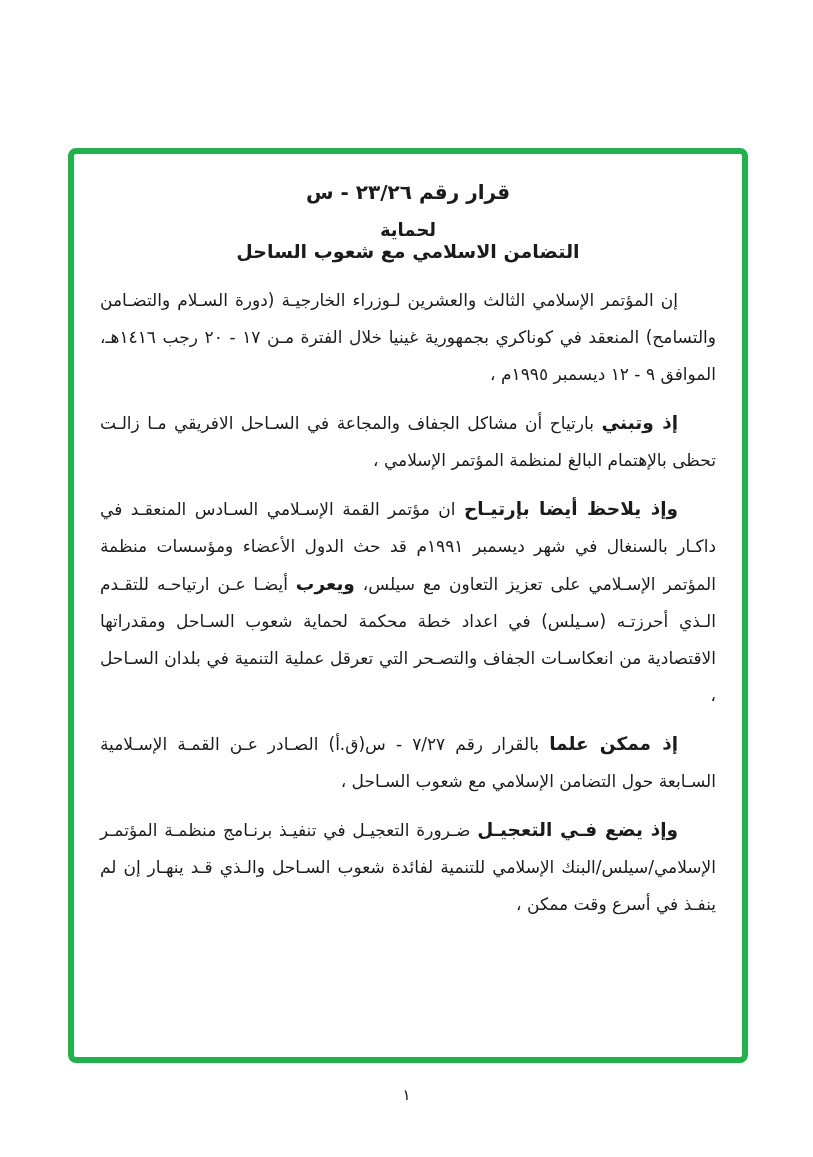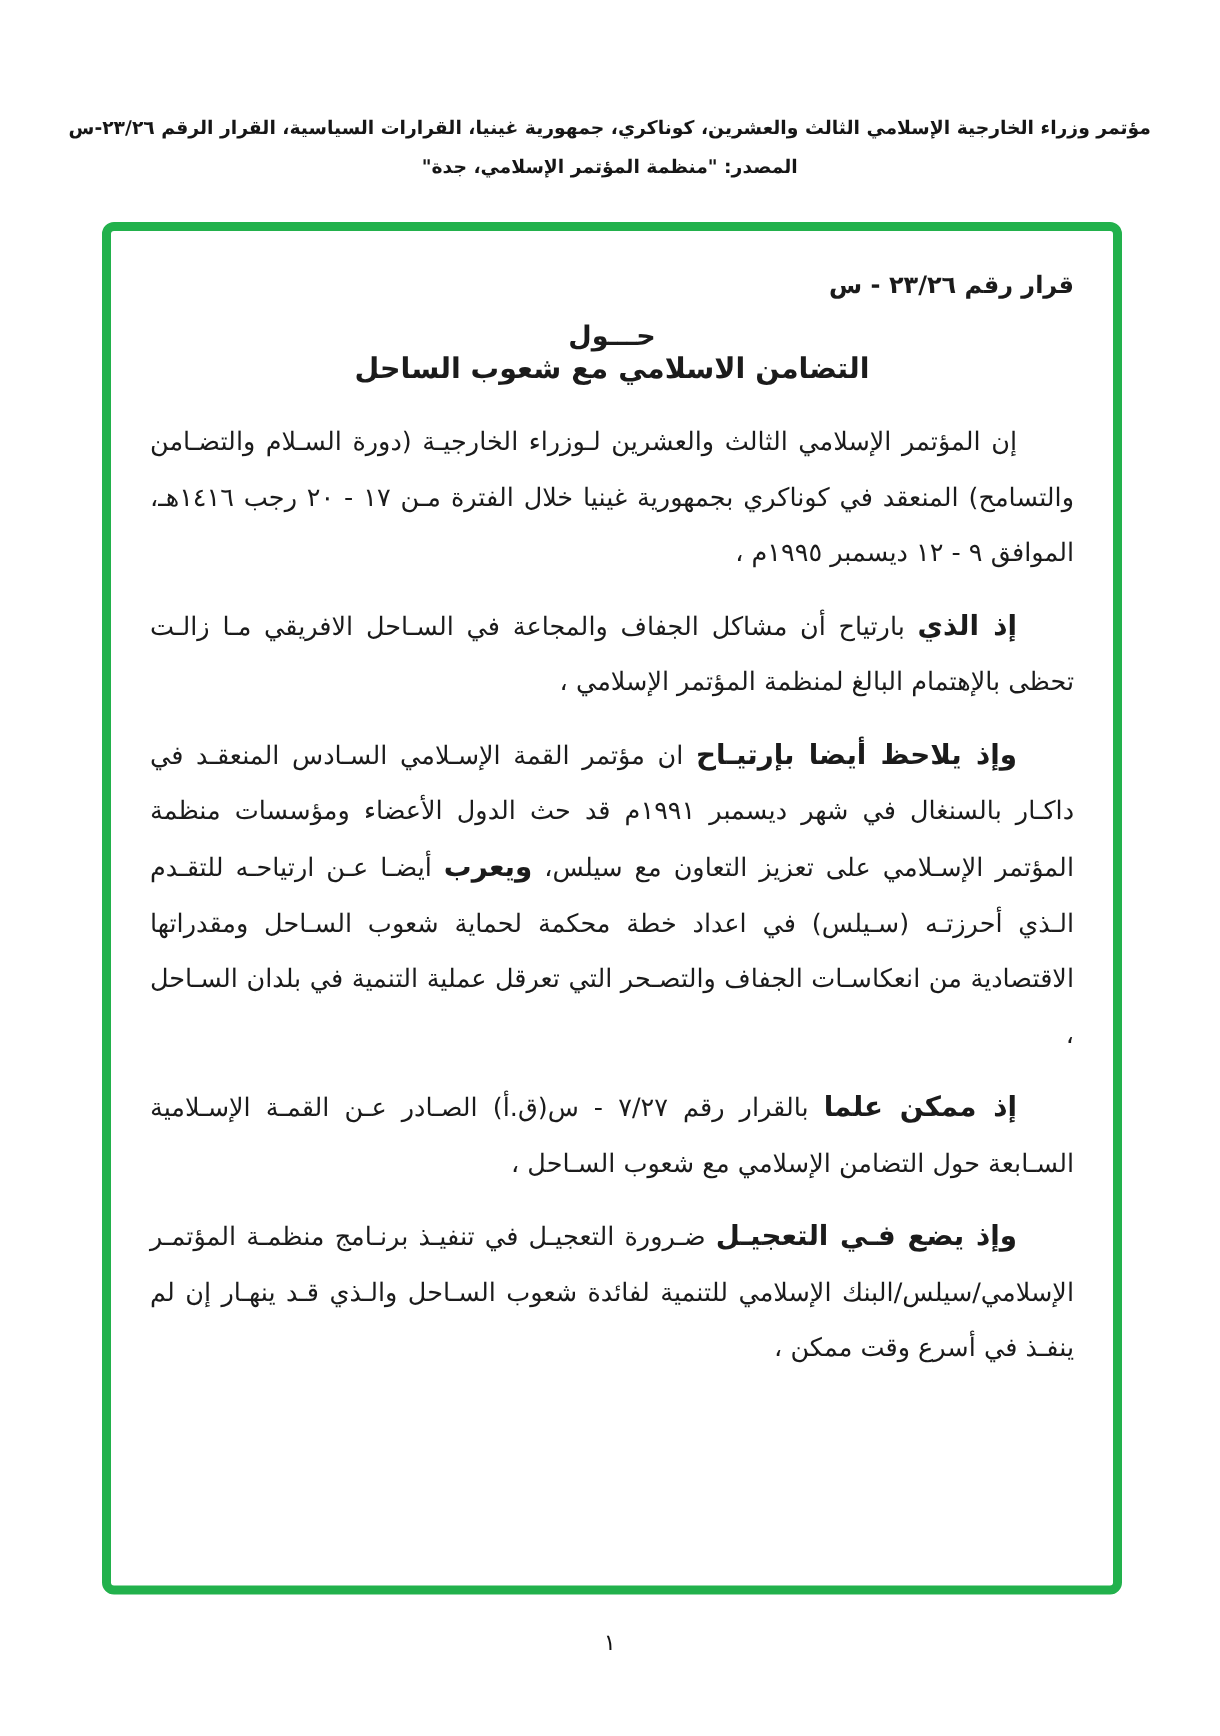--- a/index.html
+++ b/index.html
@@ -14,57 +14,53 @@
     text-align:center;font-size:12.5px;font-weight:700;line-height:26px;
     direction:rtl;color:#161616;
   }
   
   .doc-box{
     position:absolute;left:68px;top:148px;width:680px;height:915px;
     box-sizing:border-box;border:6px solid #22b14c;border-radius:8px;
     padding:26px 26px 0 26px;direction:rtl;background:#ffffff;
   }
   .title-block{text-align:center;}
-  .title-number{font-size:16px;font-weight:700;text-align:right;}
+  .title-number{font-size:20px;font-weight:700;}
   .title-about{font-size:18px;font-weight:700;margin-top:15px;}
   .title-subject{font-size:19px;font-weight:700;}
   .body-text{
     margin-top:20px;font-size:17px;line-height:37px;
     text-align:justify;direction:rtl;
   }
   .body-text p{margin:0 0 11px 0;text-indent:38px;}
   .lead{font-weight:700;font-size:18.5px;}
   .page-number{
     position:absolute;top:1086px;left:0;right:0;
     text-align:center;font-size:15px;color:#111;
   }
 </style>
 </head>
 <body>
 
 <div class="page">
 
-  <div class="src-header">
-    <div>مؤتمر وزراء الخارجية الإسلامي الثالث والعشرين، كوناكري، جمهورية غينيا، القرارات السياسية، القرار الرقم ٢٣/٢٦-س</div>
-    <div>المصدر: "منظمة المؤتمر الإسلامي، جدة"</div>
-  </div>
 
   <div class="doc-box">
 
     <div class="title-block">
       <div class="title-number">قرار رقم ٢٣/٢٦ - س</div>
-      <div class="title-about">حـــول</div>
+      <div class="title-about">لحماية</div>
       <div class="title-subject">التضامن الاسلامي مع شعوب الساحل</div>
     </div>
 
     <div class="body-text">
 
       <p><span>إن المؤتمر الإسلامي الثالث والعشرين لـوزراء الخارجيـة (دورة السـلام والتضـامن والتسامح) المنعقد في كوناكري بجمهورية غينيا خلال الفترة مـن ١٧ - ٢٠ رجب ١٤١٦هـ، الموافق ٩ - ١٢ ديسمبر ١٩٩٥م ،</span></p>
 
-      <p><span class="lead">إذ الذي</span><span> بارتياح أن مشاكل الجفاف والمجاعة في السـاحل الافريقي مـا زالـت تحظى بالإهتمام البالغ لمنظمة المؤتمر الإسلامي ،</span></p>
+      <p><span class="lead">إذ وتبني</span><span> بارتياح أن مشاكل الجفاف والمجاعة في السـاحل الافريقي مـا زالـت تحظى بالإهتمام البالغ لمنظمة المؤتمر الإسلامي ،</span></p>
 
       <p><span class="lead">وإذ يلاحظ أيضا بإرتيـاح</span><span> ان مؤتمر القمة الإسـلامي السـادس المنعقـد في داكـار بالسنغال في شهر ديسمبر ١٩٩١م قد حث الدول الأعضاء ومؤسسات منظمة المؤتمر الإسـلامي على تعزيز التعاون مع سيلس، </span><span class="lead">ويعرب</span><span> أيضـا عـن ارتياحـه للتقـدم الـذي أحرزتـه (سـيلس) في اعداد خطة محكمة لحماية شعوب السـاحل ومقدراتها الاقتصادية من انعكاسـات الجفاف والتصـحر التي تعرقل عملية التنمية في بلدان السـاحل ،</span></p>
 
       <p><span class="lead">إذ ممكن علما</span><span> بالقرار رقم ٧/٢٧ - س(ق.أ) الصـادر عـن القمـة الإسـلامية السـابعة حول التضامن الإسلامي مع شعوب السـاحل ،</span></p>
 
       <p><span class="lead">وإذ يضع فـي التعجيـل</span><span> ضـرورة التعجيـل في تنفيـذ برنـامج منظمـة المؤتمـر الإسلامي/سيلس/البنك الإسلامي للتنمية لفائدة شعوب السـاحل والـذي قـد ينهـار إن لم ينفـذ في أسرع وقت ممكن ،</span></p>
 
 
     </div>
   </div>

